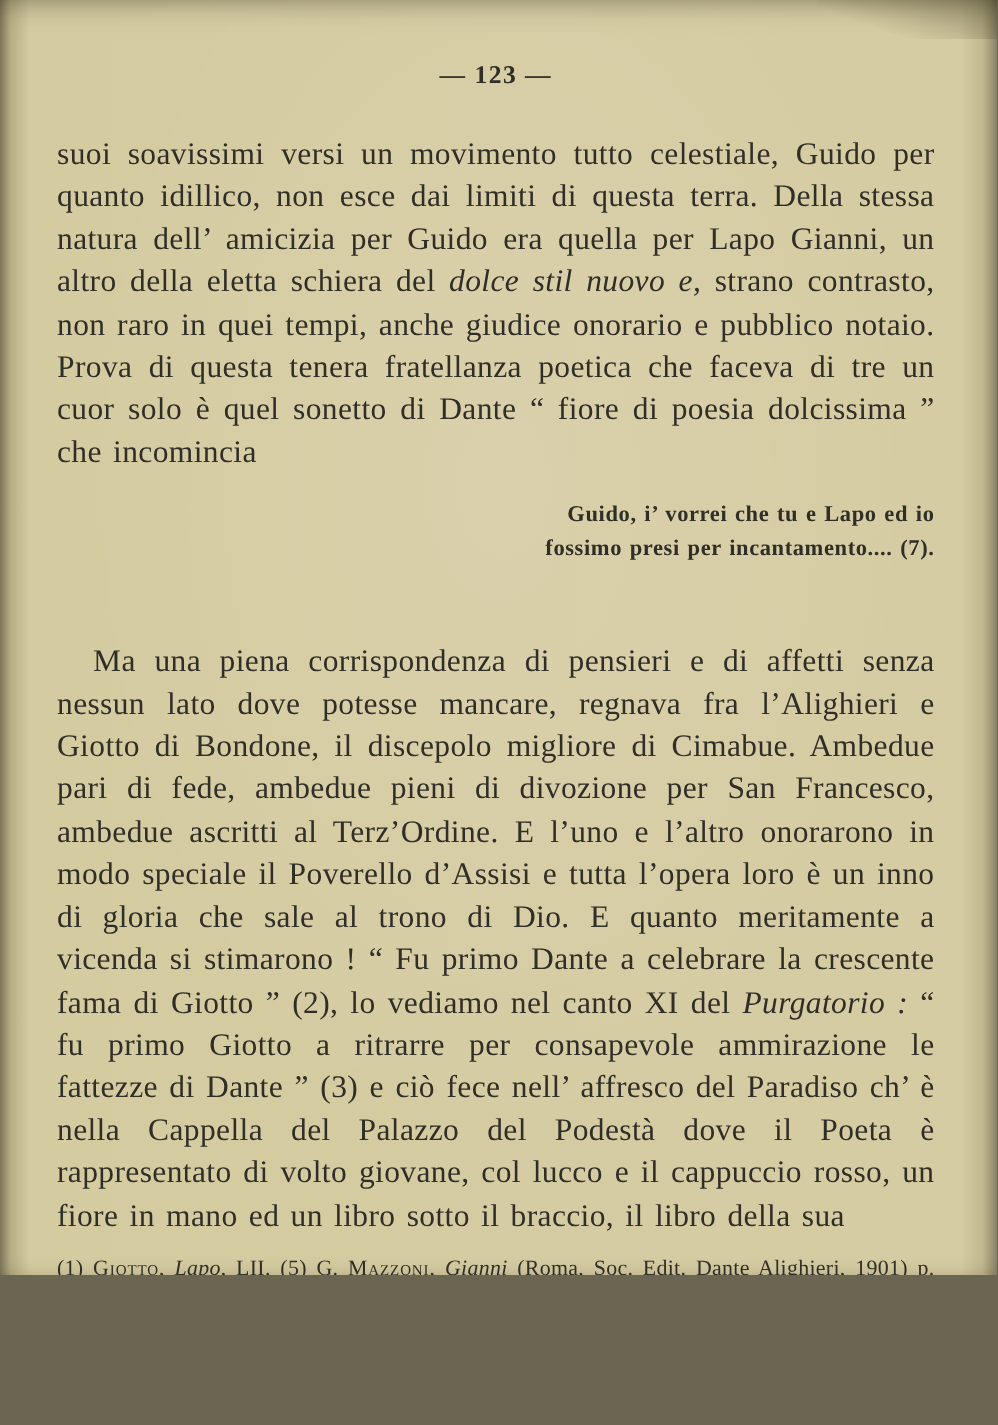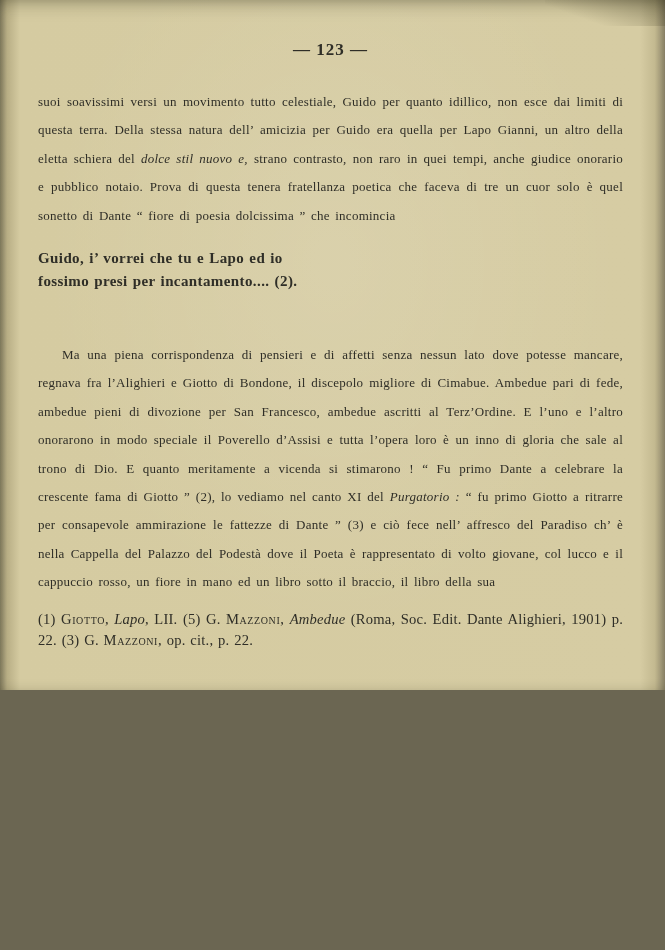--- a/index.html
+++ b/index.html
@@ -1,18 +1,18 @@
 <!DOCTYPE html>
 <html><head>
 <meta charset="utf-8">
 <style>
   html,body{margin:0;padding:0;background:#6b6652;}
   .page{
     position:relative;
-    width:665px;height:690px;
+    width:665px;height:850px;
     overflow:hidden;
     font-family:"Liberation Serif","DejaVu Serif",serif;
     color:#2f2e27;
     background:
       radial-gradient(ellipse at 50% 38%, rgba(255,255,255,0.10), rgba(0,0,0,0) 62%),
       linear-gradient(90deg, #837c5f 0px, #b8ae85 7px, #d5cba1 20px, #d6cca3 640px, #c3b990 655px, #8d856a 665px);
     box-shadow: inset 0 12px 20px -14px rgba(35,35,15,.6), inset 0 -8px 14px -12px rgba(35,35,15,.35);
   }
   .page::after{ 
     content:"";position:absolute;top:0;right:0;width:120px;height:26px;
@@ -25,31 +25,31 @@
     box-sizing:border-box;
   }
   .page-number{
     text-align:center;
     font-size:17px;
     letter-spacing:1px;
     margin:0 0 28px 0;
     font-weight:bold;
   }
   p.body{
-    font-size:13px;
+    font-size:21px;
     line-height:28.4px;
     text-align:justify;
     margin:0;
     word-spacing:2px;
     letter-spacing:0.25px;
   }
   p.body.indent{ text-indent:24px;margin-top:48px; }
   .verse{
     margin:17px 0 15px 0;
-    text-align:left;
+    text-align:right;
     font-weight:bold;
     font-size:15px;
     line-height:23px;
     letter-spacing:0.4px;
     word-spacing:1px;
   }
   p.footnote{
     font-size:14.6px;
     line-height:21.5px;
     text-align:justify;
@@ -63,19 +63,19 @@
 </head>
 <body>
 
 <div class="page">
   <div class="content">
     <div class="page-number">— 123 —</div>
     <div>
         <p class="body"><span>suoi soavissimi versi un movimento tutto celestiale, Guido per quanto idillico, non esce dai limiti di questa terra. Della stessa natura dell’ amicizia per Guido era quella per Lapo Gianni, un altro della eletta schiera del </span><span class="italic">dolce stil nuovo e,</span><span> strano contrasto, non raro in quei tempi, anche giudice onorario e pubblico notaio. Prova di questa tenera fratellanza poetica che faceva di tre un cuor solo è quel sonetto di Dante “ fiore di poesia dolcissima ” che incomincia</span></p>
         <div class="verse">
           <div>Guido, i’ vorrei che tu e Lapo ed io</div>
-          <div>fossimo presi per incantamento.... (2).</div>
+          <div>fossimo presi per incantamento.... (7).</div>
         </div>
         <p class="body indent"><span>Ma una piena corrispondenza di pensieri e di affetti senza nessun lato dove potesse mancare, regnava fra l’Alighieri e Giotto di Bondone, il discepolo migliore di Cimabue. Ambedue pari di fede, ambedue pieni di divozione per San Francesco, ambedue ascritti al Terz’Ordine. E l’uno e l’altro onorarono in modo speciale il Poverello d’Assisi e tutta l’opera loro è un inno di gloria che sale al trono di Dio. E quanto meritamente a vicenda si stimarono ! “ Fu primo Dante a celebrare la crescente fama di Giotto ” (2), lo vediamo nel canto XI del </span><span class="italic">Purgatorio :</span><span> “ fu primo Giotto a ritrarre per consapevole ammirazione le fattezze di Dante ” (3) e ciò fece nell’ affresco del Paradiso ch’ è nella Cappella del Palazzo del Podestà dove il Poeta è rappresentato di volto giovane, col lucco e il cappuccio rosso, un fiore in mano ed un libro sotto il braccio, il libro della sua</span></p>
-        <p class="footnote"><span>(1) </span><span class="smallcaps">Giotto</span><span>, </span><span class="italic">Lapo</span><span>, LII.  (5) G. </span><span class="smallcaps">Mazzoni</span><span>, </span><span class="italic">Ambedue</span><span> (Roma, Soc. Edit. Dante Alighieri, 1901) p. 22.  (3) G. </span><span class="smallcaps">Mazzoni</span><span>, op. cit., p. 22.</span></p>
+        <p class="footnote"><span>(1) </span><span class="smallcaps">Giotto</span><span>, </span><span class="italic">Lapo</span><span>, LII.  (5) G. </span><span class="smallcaps">Mazzoni</span><span>, </span><span class="italic">Gianni</span><span> (Roma, Soc. Edit. Dante Alighieri, 1901) p. 22.  (3) G. </span><span class="smallcaps">Mazzoni</span><span>, op. cit., p. 22.</span></p>
       </div>
   </div>
 </div>
 
 </body></html>

